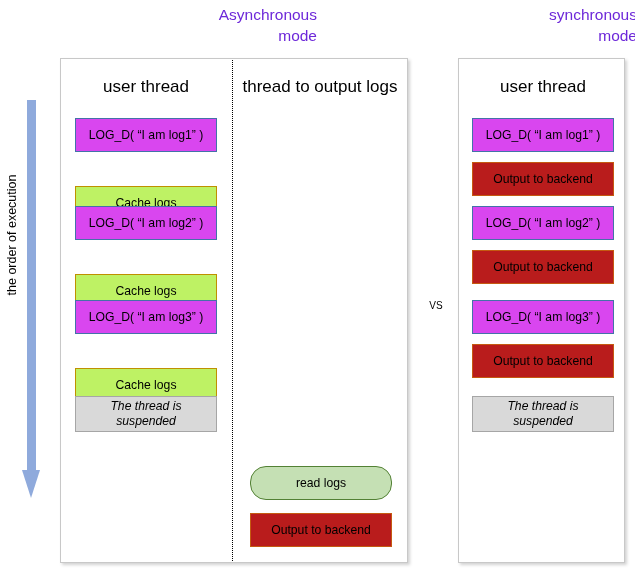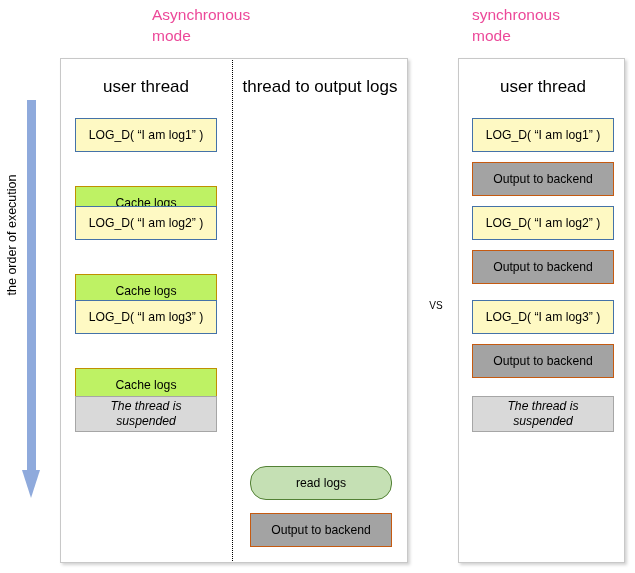--- a/index.html
+++ b/index.html
@@ -12,24 +12,24 @@
     height: 573px;
     position: relative;
     font-family: "Liberation Sans", sans-serif;
     color: #000000;
     overflow: hidden;
   }
 
   
   .diagram-title {
     position: absolute;
-    text-align: left;
+    text-align: right;
     font-size: 15.5px;
     line-height: 21px;
-    color: #ec4899;
+    color: #6d28d9;
     white-space: pre-line;
   }
   #title-async { left: 152px; top: 4px; width: 165px; }
   #title-sync  { left: 472px; top: 4px; width: 165px; }
 
   
   .panel {
     position: absolute;
     background: #ffffff;
     border: 1px solid #c8c8c8;
@@ -70,23 +70,23 @@
     display: flex;
     align-items: center;
     justify-content: center;
     text-align: center;
     font-size: 12.2px;
     line-height: 15px;
     color: #000000;
     white-space: pre-line;
     padding: 0 3px;
   }
-  .box-blue   { background: #fef9c3; border-color: #4472A8; }
+  .box-blue   { background: #d946ef; border-color: #4472A8; }
   .box-yellow { background: #bef264; border-color: #BF9000; margin-top: 24px; }
-  .box-orange { background: #a3a3a3; border-color: #C55A11; }
+  .box-orange { background: #b91c1c; border-color: #C55A11; }
   .box-green  { background: #C5E0B4; border-color: #538135; border-radius: 16px; }
   .box-gray   { background: #D9D9D9; border-color: #A6A6A6; font-style: italic; }
 
   
   .col-left   { left: 75px;  width: 142px; }
   .col-mid    { left: 250px; width: 142px; }
   .col-right  { left: 472px; width: 142px; }
 
   
   #vs-label {

